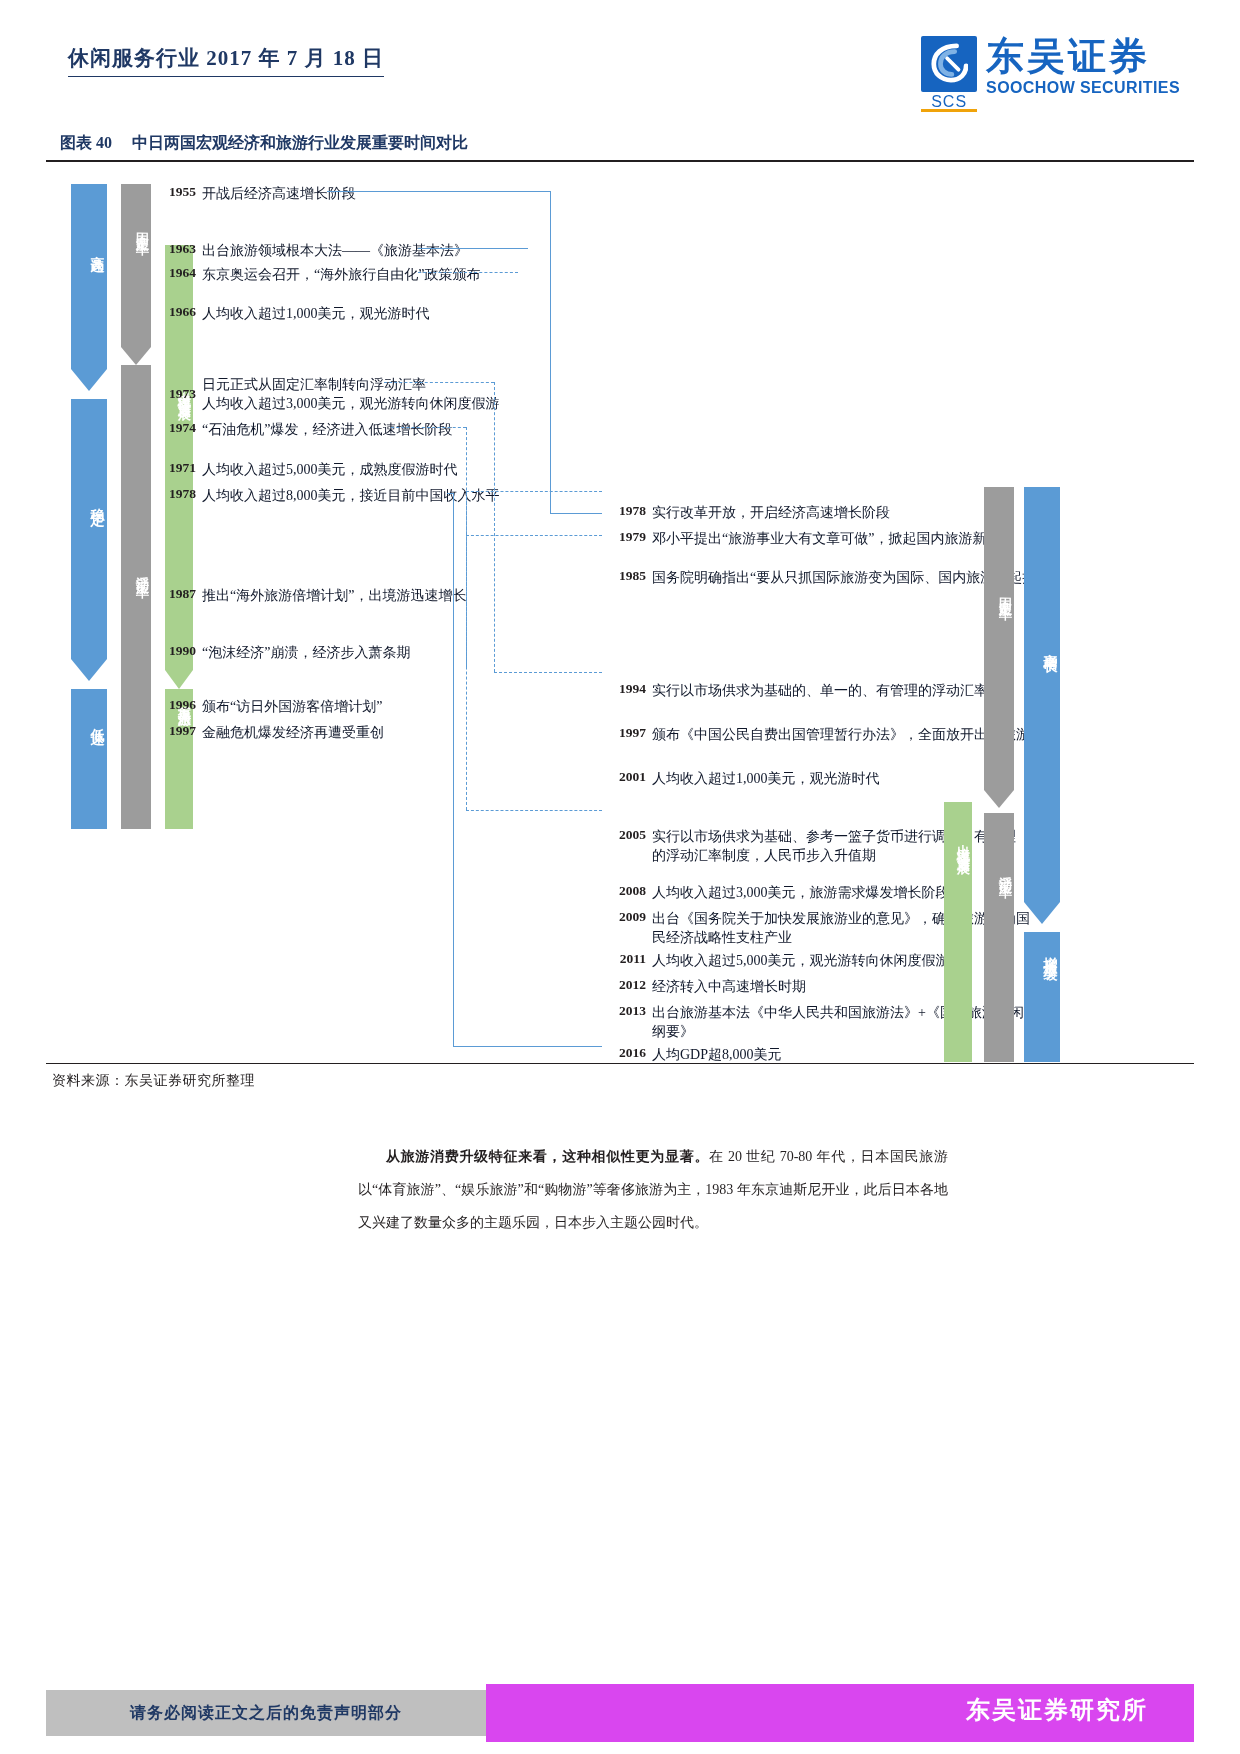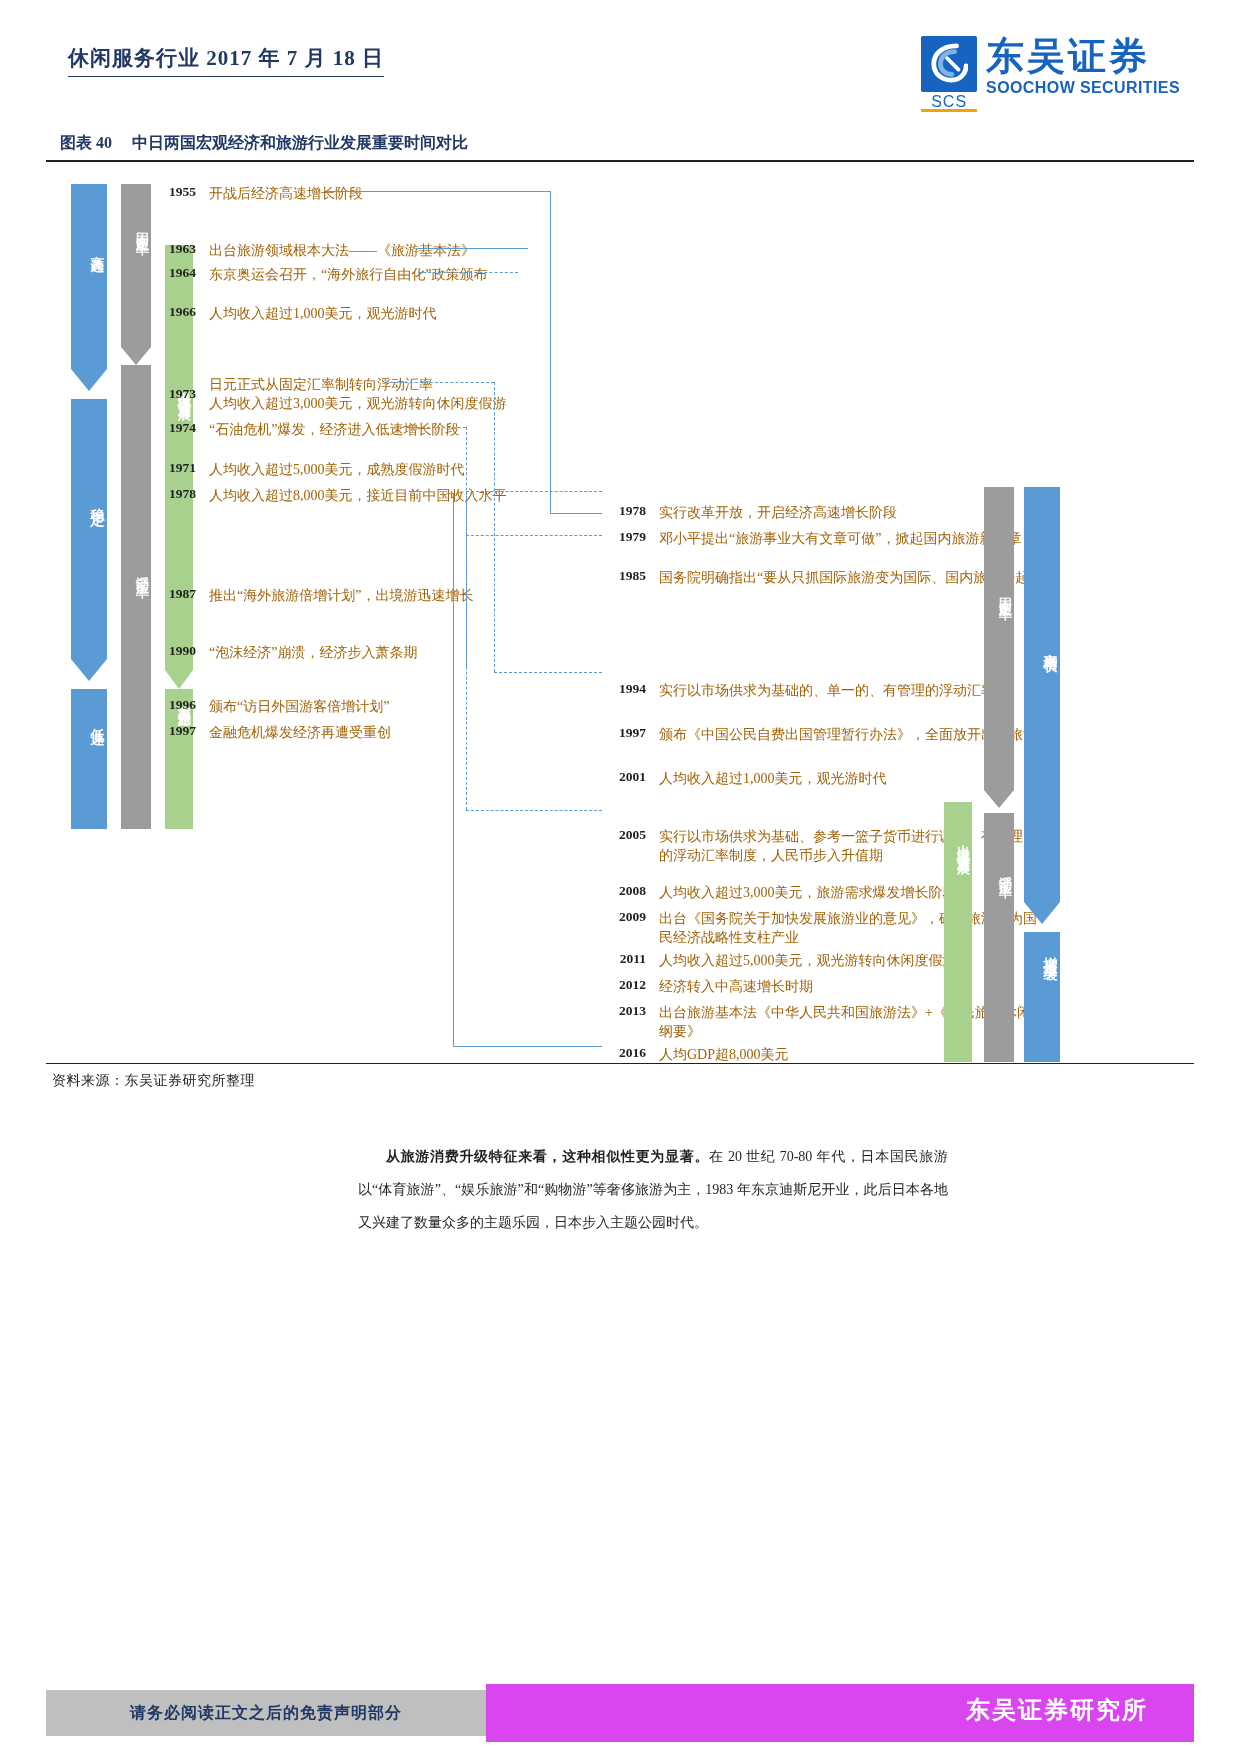--- a/index.html
+++ b/index.html
@@ -99,21 +99,21 @@
   .dash-v{ border-left:1.2px dashed #5b9bd5; }
 
   
   .entry{ position:absolute; display:flex; }
   .entry .yr{
     font-size:13.5px; font-weight:bold; color:#231f20;
     width:40px; text-align:right; flex:none;
     font-family:"Liberation Serif","DejaVu Serif",serif;
   }
   .entry .txt{
-    font-size:14px; color:#a16207; margin-left:13px;
+    font-size:14px; color:#0f172a; margin-left:6px;
     line-height:19px; white-space:pre-line;
   }
 
   
   .body-copy{
     position:absolute; left:358px; top:1140px; width:590px;
   }
   .para{
     font-size:14px; line-height:33px; color:#231f20;
     text-align:justify; text-justify:inter-ideograph;

